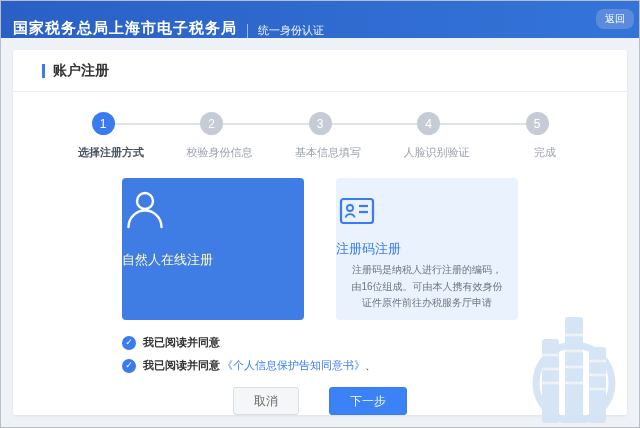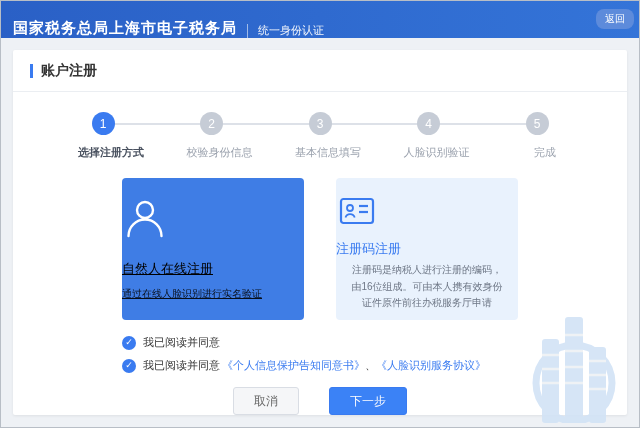--- a/index.html
+++ b/index.html
@@ -33,21 +33,21 @@
   
   .main-card {
     position: absolute;
     left: 12px; right: 12px; top: 49px; bottom: 12px;
     background: #fff;
     border-radius: 2px;
     box-shadow: 0 1px 3px rgba(0,0,0,.07);
   }
   .page-title-row {
     display: flex; align-items: center;
-    padding: 12px 17px 11px;
+    padding: 12px 29px 11px;
     border-bottom: 1px solid #ebeef2;
   }
   .title-bar { width: 3px; height: 14px; background: #3a7bf0; margin-right: 8px; }
   .page-title { font-size: 14px; font-weight: bold; color: #333; }
   
   .steps { position: relative; margin: 20px 44px 0; }
   .steps-line {
     position: absolute; top: 11px; left: 46px; right: 46px;
     height: 2px; background: #dde1e8;
   }
@@ -61,41 +61,41 @@
   .step.active .step-circle { background: #3a7bf0; }
   .step-label { margin-top: 10px; font-size: 11px; color: #9aa1ad; white-space: nowrap; margin-left: 16px; }
   .step.active .step-label { color: #4a5260; font-weight: bold; }
   
   .choices { display: flex; justify-content: center; gap: 32px; margin-top: 18px; }
   .choice {
     width: 182px; height: 142px; border-radius: 4px;
     display: flex; flex-direction: column; align-items: flex-start;
     cursor: pointer; text-align: center;
   }
-  .choice-blue { background: #3f7de5; color: #000000; padding-top: 18px; text-decoration: underline; }
+  .choice-blue { background: #3f7de5; color: #fef9c3; padding-top: 9px; }
   .choice-blue .choice-title { font-size: 13px; margin-top: 14px; }
   .choice-blue .choice-desc { font-size: 10px; margin-top: 9px; opacity: .88; }
   .choice-light { background: #e9f2fd; padding-top: 12px; }
   .choice-light .choice-title { font-size: 13px; color: #3a7bf0; margin-top: 4px; }
   .choice-light .choice-desc {
     font-size: 10px; color: #6d7685; line-height: 1.65;
     margin-top: 4px; padding: 0 14px;
   }
   
   .agreements { width: 396px; margin: 15px auto 0; }
   .agreement { display: flex; align-items: center; font-size: 11px; color: #333; margin-bottom: 8px; }
   .check-icon {
     width: 14px; height: 14px; border-radius: 50%;
     background: #3a7bf0; color: #fff; font-size: 9px; line-height: 1;
     display: flex; align-items: center; justify-content: center;
     margin-right: 7px; flex-shrink: 0; cursor: pointer;
   }
   .agree-link { color: #3a7bf0; cursor: pointer; }
   .agree-sep { color: #333; }
-  .agree-prefix { margin-right: 2px; font-weight: normal; }
+  .agree-prefix { margin-right: 2px; font-weight: bold; }
   
   .actions { display: flex; justify-content: center; gap: 30px; margin-top: 14px; }
   .btn {
     height: 28px; border-radius: 3px; font-size: 12px;
     display: flex; align-items: center; justify-content: center;
     padding: 0 20px; cursor: pointer;
   }
   .btn-cancel { background: #f5f6f8; border: 1px solid #d9dde4; color: #666; }
   .btn-next { background: #3b82f6; border: 1px solid #3a7bf0; color: #fff; }
   
@@ -150,21 +150,20 @@
   <div class="choices">
 
     <div class="choice choice-blue">
       <span>
         <svg width="46" height="46" viewBox="0 0 46 46">
           <circle cx="23" cy="14" r="8" fill="none" stroke="#ffffff" stroke-width="2.4"></circle>
           <path d="M6.5 40 a16.5 16.5 0 0 1 33 0" fill="none" stroke="#ffffff" stroke-width="2.4" stroke-linecap="round"></path>
         </svg>
       </span>
       <div class="choice-title">自然人在线注册</div>
-      <div class="choice-desc">通过在线人脸识别进行实名验证</div>
     </div>
 
     <div class="choice choice-light">
       <span>
         <svg width="42" height="42" viewBox="0 0 42 42">
           <rect x="5" y="9" width="32" height="24" rx="2.5" fill="none" stroke="#3a7bf0" stroke-width="2.2"></rect>
           <circle cx="14" cy="18" r="3" fill="none" stroke="#3a7bf0" stroke-width="1.8"></circle>
           <path d="M9.5 27.5 a4.8 4.8 0 0 1 9.2 0" fill="none" stroke="#3a7bf0" stroke-width="1.8"></path>
           <line x1="23" y1="16" x2="32" y2="16" stroke="#3a7bf0" stroke-width="2.2"></line>
           <line x1="23" y1="22" x2="32" y2="22" stroke="#3a7bf0" stroke-width="2.2"></line>
@@ -179,21 +178,20 @@
   <div class="agreements">
     <div class="agreement">
       <span class="check-icon">✓</span>
       <span class="agree-prefix">我已阅读并同意</span>
     </div>
     <div class="agreement">
       <span class="check-icon">✓</span>
       <span class="agree-prefix">我已阅读并同意</span>
       <span class="agree-link">《个人信息保护告知同意书》</span>
       <span class="agree-sep">、</span>
-      <span class="agree-link">《人脸识别服务协议》</span>
     </div>
   </div>
 
   <div class="actions">
     <div class="btn btn-cancel">取消</div>
     <div class="btn btn-next">下一步</div>
   </div>
 
 </div>
 

